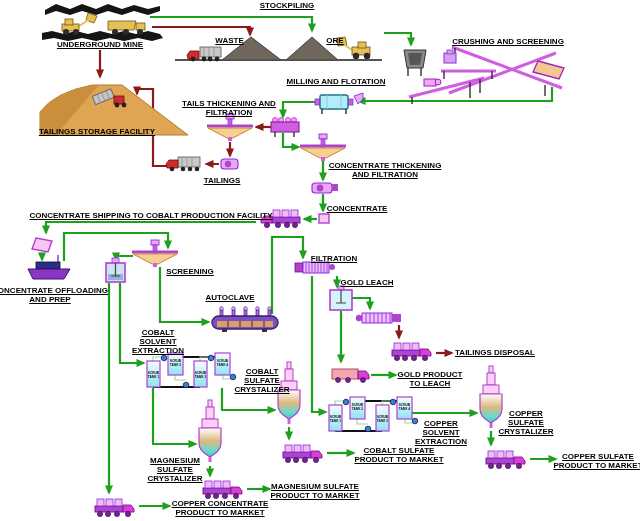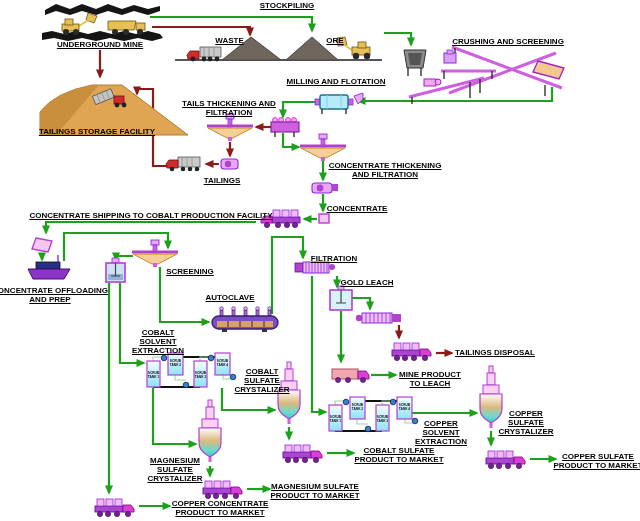--- a/index.html
+++ b/index.html
@@ -382,21 +382,21 @@
       </div>
       <div class="lbl" style="left: 262px; top: 367px;">
         <span>COBALT</span>
         <span>SULFATE</span>
         <span>CRYSTALIZER</span>
       </div>
       <div class="lbl" style="left: 495px; top: 348px;">
         <span>TAILINGS DISPOSAL</span>
       </div>
       <div class="lbl" style="left: 430px; top: 370px;">
-        <span>MINE PRODUCT</span>
+        <span>GOLD PRODUCT</span>
         <span>TO LEACH</span>
       </div>
       <div class="lbl" style="left: 175px; top: 456px;">
         <span>MAGNESIUM</span>
         <span>SULFATE</span>
         <span>CRYSTALIZER</span>
       </div>
       <div class="lbl" style="left: 441px; top: 419px;">
         <span>COPPER</span>
         <span>SOLVENT</span>

